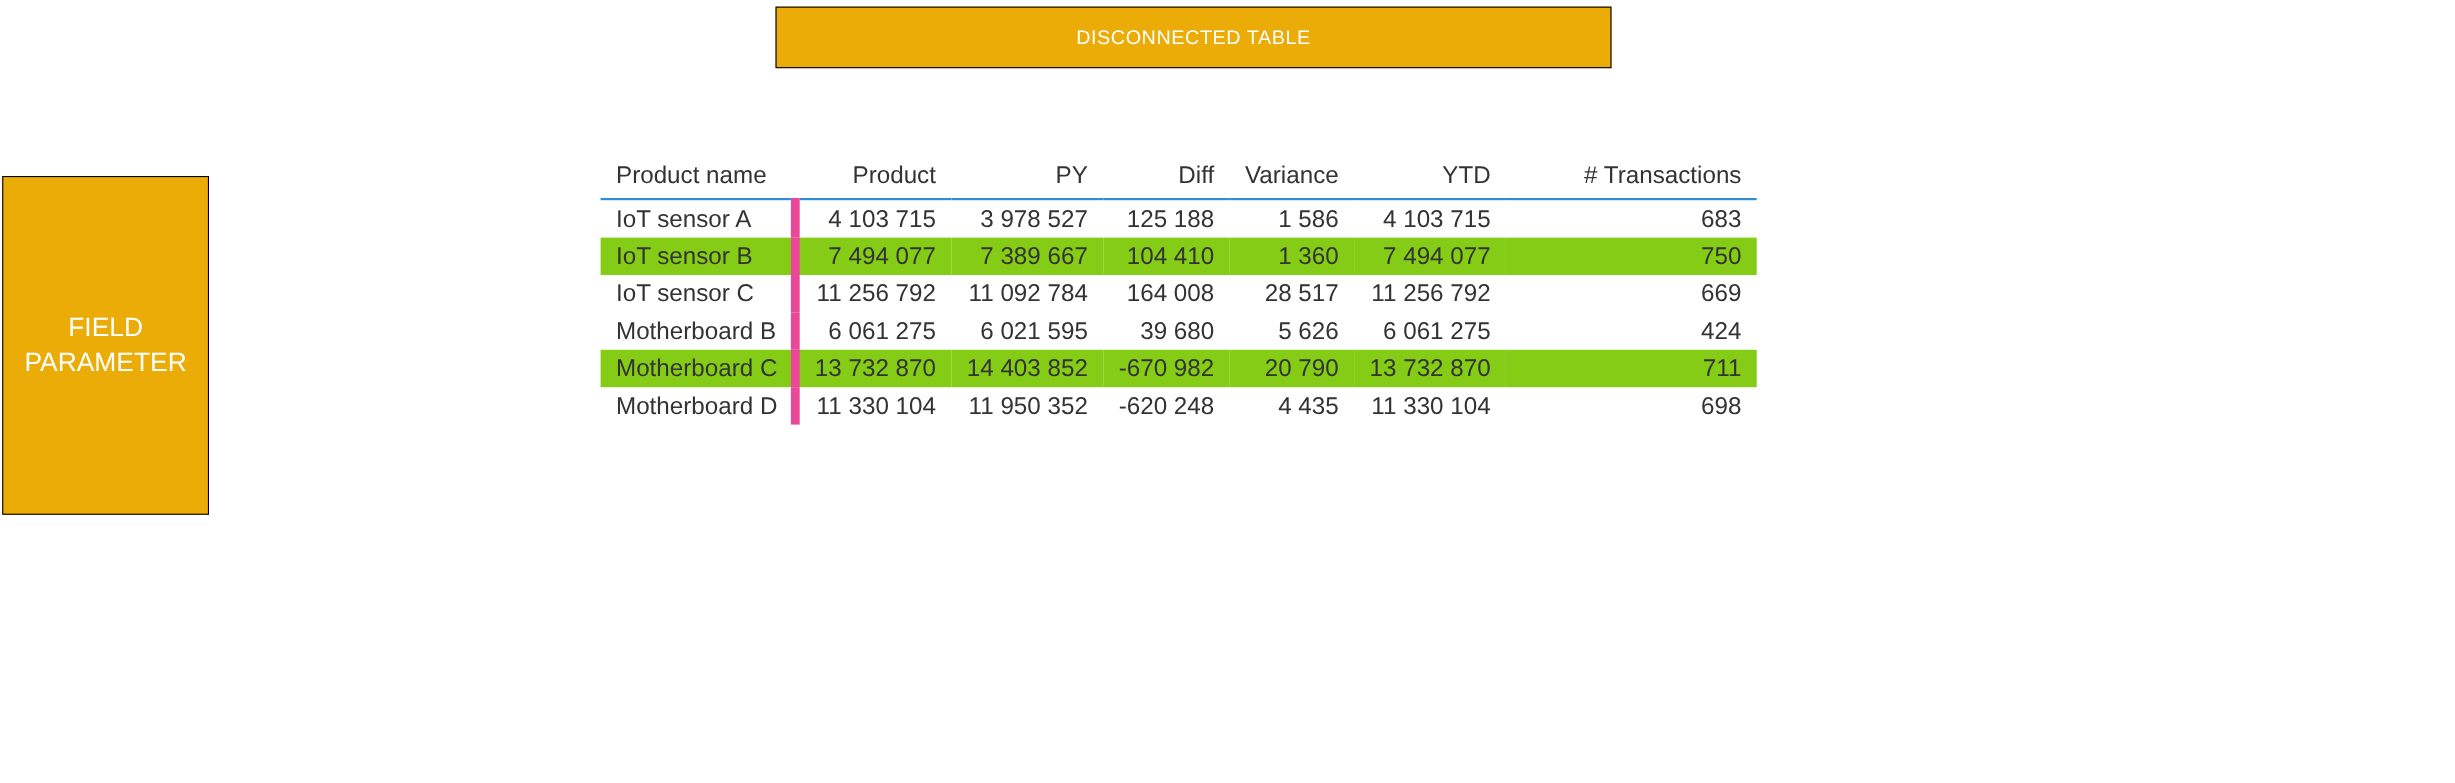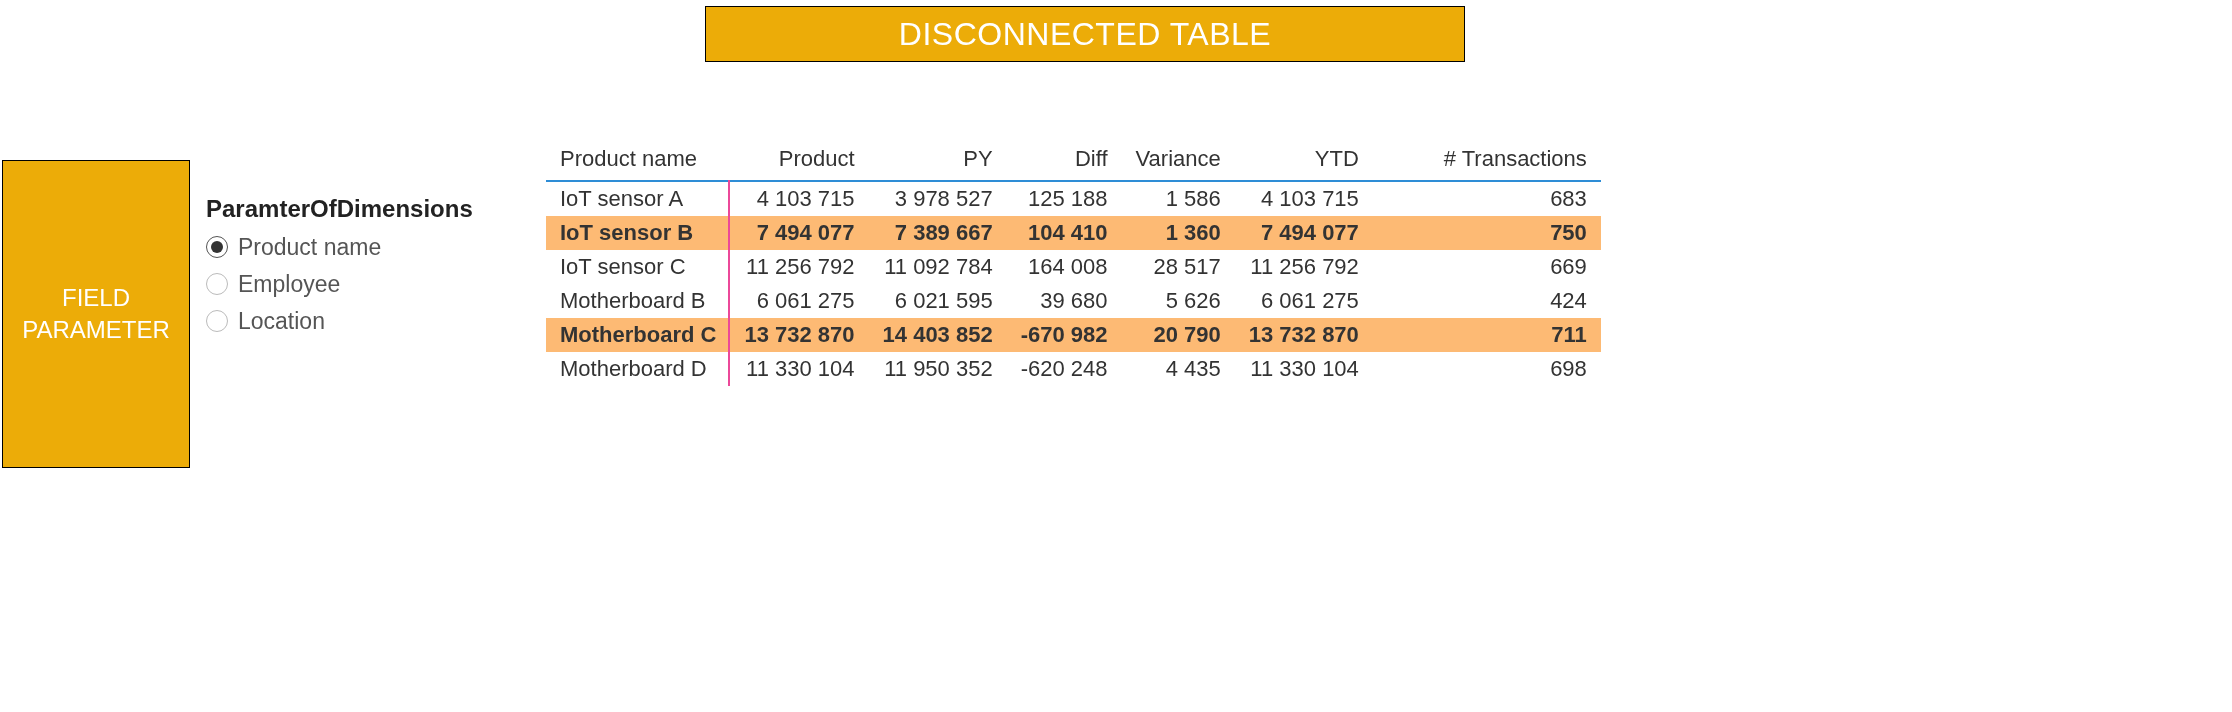--- a/index.html
+++ b/index.html
@@ -29,21 +29,21 @@
     justify-content: center;
     font-family: "Segoe UI", Arial, sans-serif;
     border: 1px solid #000;
     box-sizing: border-box;
   }
   .banner-top {
     left: 705px;
     top: 6px;
     width: 760px;
     height: 56px;
-    font-size: 32px;
+    font-size: 18px;
     letter-spacing: 0.5px;
   }
   .banner-left {
     left: 2px;
     top: 160px;
     width: 188px;
     height: 308px;
     font-size: 24px;
     line-height: 1.35;
     padding: 0 10px;
@@ -111,55 +111,35 @@
   }
   table.pbi th.num, table.pbi td.num {
     text-align: right;
   }
   table.pbi thead tr { border-bottom: 2px solid #2e8dd6; }
   table.pbi tbody td {
     padding: 4px 14px;
     white-space: nowrap;
   }
   table.pbi tbody td.rowhdr {
-    border-right: 2px solid #ec4899;
+    border-right: 8px solid #ec4899;
     padding-right: 12px;
     margin-top: 12px;
   }
-  table.pbi tbody tr.alt { background: #fdba74; font-weight: bold; }
+  table.pbi tbody tr.alt { background: #84cc16; }
 </style>
 </head>
 <body>
 
 <div class="canvas">
 
   <div class="banner banner-top">DISCONNECTED TABLE</div>
 
   <div class="banner banner-left">FIELD PARAMETER</div>
 
-  <div class="slicer">
-    <div class="slicer-title">ParamterOfDimensions</div>
-
-    <div class="slicer-item">
-      <span class="radio-outer">
-          <span class="radio-inner"></span>
-        </span>
-      <span>Product name</span>
-    </div>
-
-    <div class="slicer-item">
-      <span class="radio-outer unselected"></span>
-      <span>Employee</span>
-    </div>
-
-    <div class="slicer-item">
-      <span class="radio-outer unselected"></span>
-      <span>Location</span>
-    </div>
-  </div>
 
   <div class="matrix">
     <table class="pbi">
       <thead>
         <tr>
           <th>Product name</th>
           <th class="num">Product</th>
           <th class="num">PY</th>
           <th class="num">Diff</th>
           <th class="num">Variance</th>

